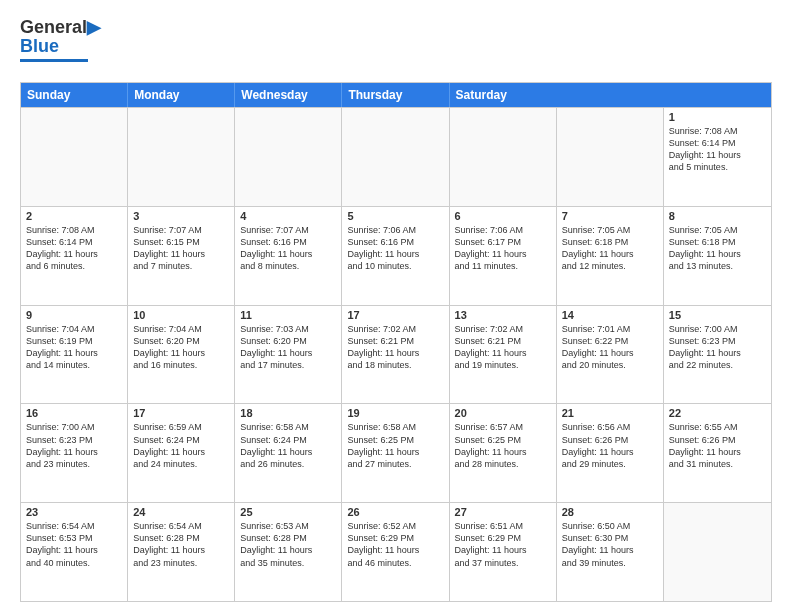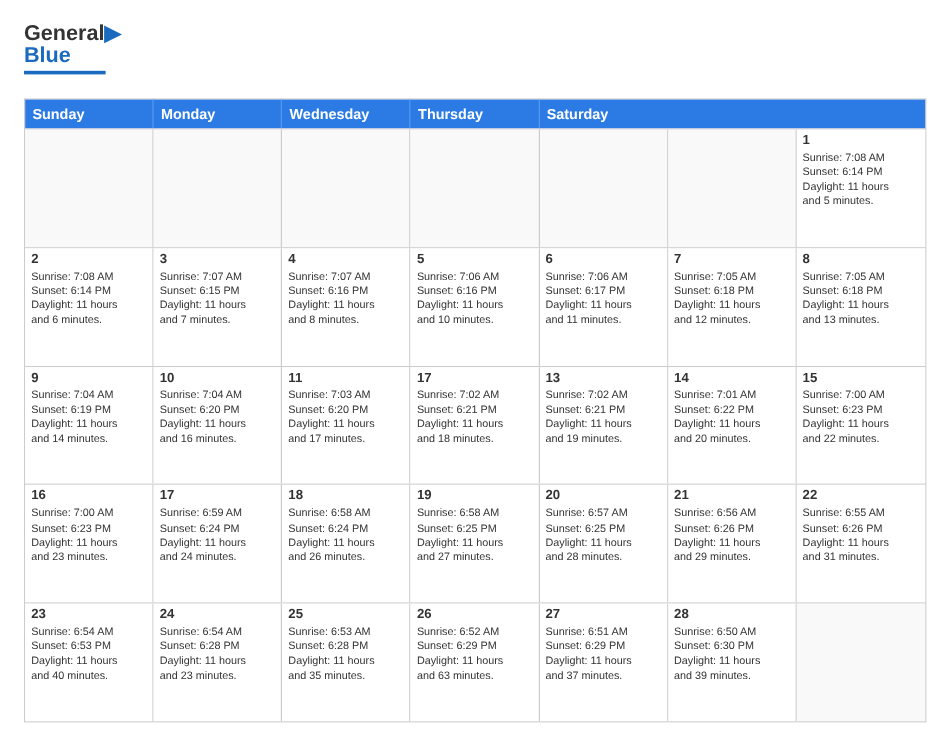--- a/index.html
+++ b/index.html
@@ -326,21 +326,21 @@
             <div class="cell-text">Sunrise: 6:53 AM</div>
             <div class="cell-text">Sunset: 6:28 PM</div>
             <div class="cell-text">Daylight: 11 hours</div>
             <div class="cell-text">and 35 minutes.</div>
           </div>
           <div class="cal-cell">
             <span class="day-num">26</span>
             <div class="cell-text">Sunrise: 6:52 AM</div>
             <div class="cell-text">Sunset: 6:29 PM</div>
             <div class="cell-text">Daylight: 11 hours</div>
-            <div class="cell-text">and 63 minutes.</div>
+            <div class="cell-text">and 46 minutes.</div>
           </div>
           <div class="cal-cell">
             <span class="day-num">27</span>
             <div class="cell-text">Sunrise: 6:51 AM</div>
             <div class="cell-text">Sunset: 6:29 PM</div>
             <div class="cell-text">Daylight: 11 hours</div>
             <div class="cell-text">and 37 minutes.</div>
           </div>
           <div class="cal-cell">
             <span class="day-num">28</span>

